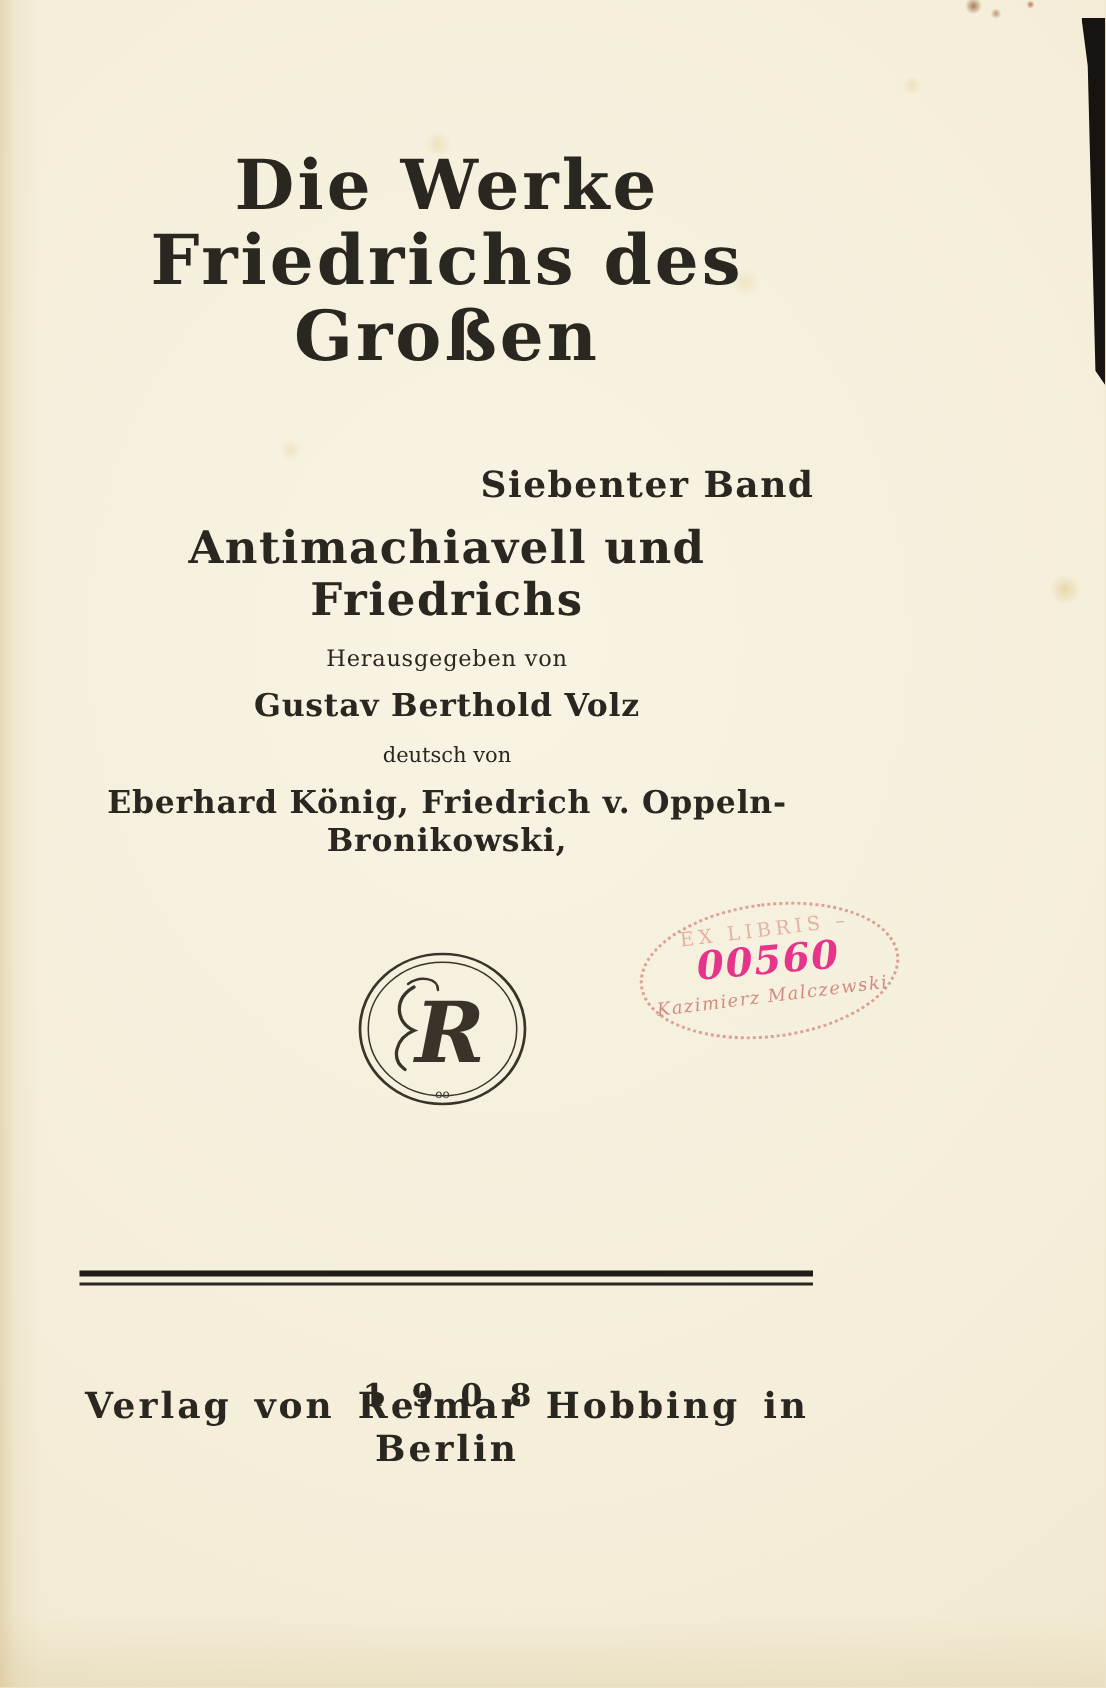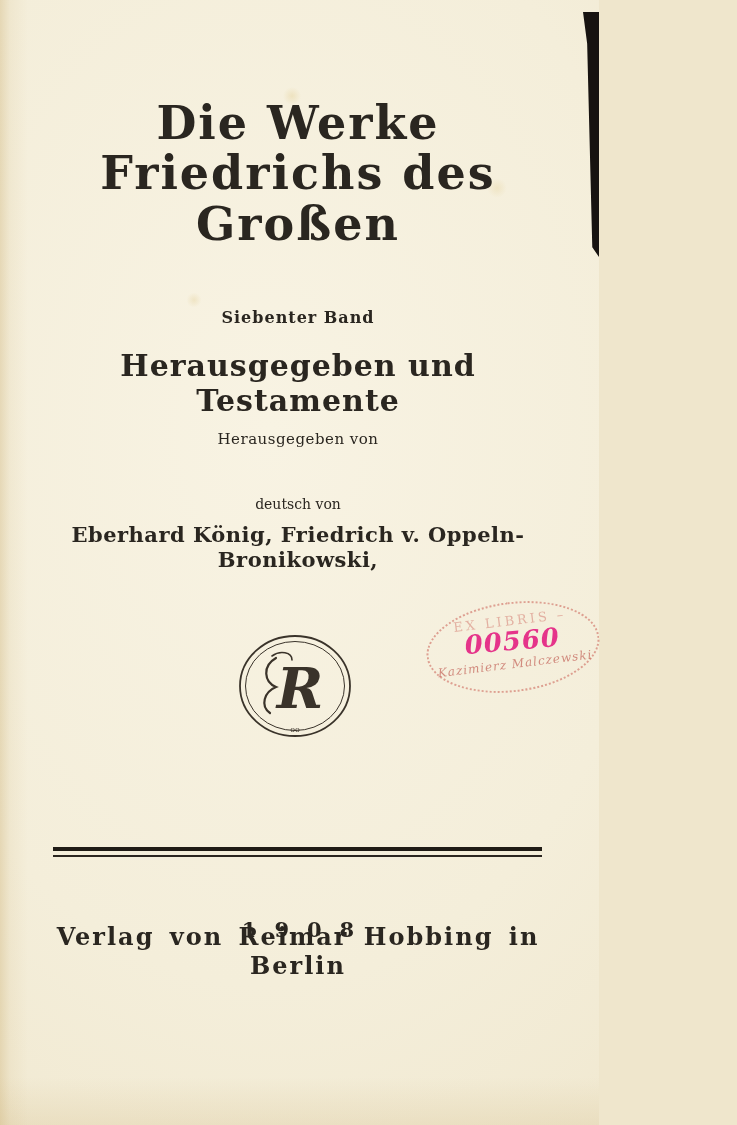--- a/index.html
+++ b/index.html
@@ -1,35 +1,35 @@
 <!DOCTYPE html>
 <html><head>
 <meta charset="utf-8">
 <style>
   html,body{margin:0;padding:0;background:#efe6cc;}
   body{width:737px;height:1125px;overflow:hidden;
        font-family:"DejaVu Serif","Liberation Serif",serif;}
-  .scan{position:relative;width:599px;height:1125px;color:#2a2620;
+  .scan{position:relative;width:737px;height:1125px;color:#2a2620;
     background:
       radial-gradient(circle 8px  at 649px 4px,  rgba(148,84,40,.75), rgba(148,84,40,0) 70%),
       radial-gradient(circle 5px  at 664px 9px,  rgba(160,92,48,.60), rgba(160,92,48,0) 70%),
       radial-gradient(circle 4px  at 687px 3px,  rgba(170,70,40,.70), rgba(170,70,40,0) 70%),
       radial-gradient(circle 14px at 710px 393px, rgba(224,196,128,.55), rgba(224,196,128,0) 75%),
       radial-gradient(circle 12px at 292px 96px,  rgba(226,206,146,.40), rgba(226,206,146,0) 75%),
       radial-gradient(circle 13px at 497px 188px, rgba(228,208,150,.35), rgba(228,208,150,0) 75%),
       radial-gradient(circle 9px  at 608px 57px,  rgba(224,200,140,.35), rgba(224,200,140,0) 75%),
       radial-gradient(circle 10px at 194px 300px, rgba(222,198,132,.30), rgba(222,198,132,0) 75%),
       linear-gradient(90deg, rgba(205,178,120,.38) 0, rgba(205,178,120,.12) 10px, rgba(205,178,120,0) 28px),
       linear-gradient(0deg,  rgba(216,196,150,.30) 0, rgba(216,196,150,0) 48px),
       radial-gradient(ellipse 120% 90% at 45% 38%, #f8f3e3 0%, #f4eeda 55%, #efe6cc 100%);}
   .abs{position:absolute;}
   .centerblock{left:53px;width:490px;text-align:center;}
   .fraktur{font-weight:bold;letter-spacing:1px;}
   .title{font-size:46px;line-height:1.1;letter-spacing:2px;}
-  .volume{font-size:16px;}
+  .volume{font-size:24px;text-align:right;}
   .subtitle{font-size:30px;letter-spacing:1px;}
   .small-label{font-size:15px;font-weight:500;letter-spacing:.5px;text-align:center;}
   .name-line{font-size:21px;font-weight:600;letter-spacing:.5px;}
   .tiny-label{font-size:14px;font-weight:500;}
   .rule-thick{left:53px;width:489px;height:4px;background:#201c16;}
   .rule-thin{left:53px;width:489px;height:2px;background:#2b2620;}
   .imprint{font-size:24px;font-weight:600;letter-spacing:2px;word-spacing:5px;}
   .year{font-size:21px;font-weight:600;letter-spacing:18px;text-indent:18px;}
   .wedge{right:0;top:12px;width:16px;height:245px;background:#171310;
          clip-path:polygon(0% 0%,100% 0%,100% 100%,58% 96%,26% 13%);}
@@ -47,23 +47,24 @@
 <body>
 
 <div class="scan">
 
   <div class="abs wedge"></div>
 
   <div class="abs centerblock title fraktur" style="top:98px;">Die Werke</div>
   <div class="abs centerblock title fraktur" style="top:148px;">Friedrichs des Großen</div>
 
   <div class="abs centerblock volume fraktur" style="top:308px;">Siebenter Band</div>
-  <div class="abs centerblock subtitle fraktur" style="top:348px;">Herausgegeben und Testamente</div>
+  <div class="abs centerblock subtitle fraktur" style="top:348px;">Antimachiavell und Friedrichs</div>
 
   <div class="abs centerblock small-label" style="top:430px;">Herausgegeben von</div>
+  <div class="abs centerblock name-line" style="top:457px;">Gustav Berthold Volz</div>
   <div class="abs centerblock tiny-label" style="top:496px;">deutsch von</div>
   <div class="abs centerblock name-line" style="top:522px;">Eberhard König, Friedrich v. Oppeln-Bronikowski,</div>
 
   <div class="abs monogram">
     <svg width="118" height="108" viewBox="0 0 118 108">
       <ellipse cx="59" cy="54" rx="55" ry="50" fill="none" stroke="#3a332a" stroke-width="1.8"></ellipse>
       <ellipse cx="59" cy="54" rx="49.5" ry="44.5" fill="none" stroke="#3a332a" stroke-width="1"></ellipse>
       <path d="M40 26 C 26 34, 28 50, 40 55 C 28 60, 24 74, 34 81" fill="none" stroke="#3a332a" stroke-width="2.2" stroke-linecap="round"></path>
       <path d="M36 24 C 44 18, 56 20, 56 28" fill="none" stroke="#3a332a" stroke-width="1.6" stroke-linecap="round"></path>
       <text x="64" y="76" text-anchor="middle" font-family="DejaVu Serif, serif" font-style="italic" font-weight="bold" font-size="56" fill="#3a332a">R</text>

